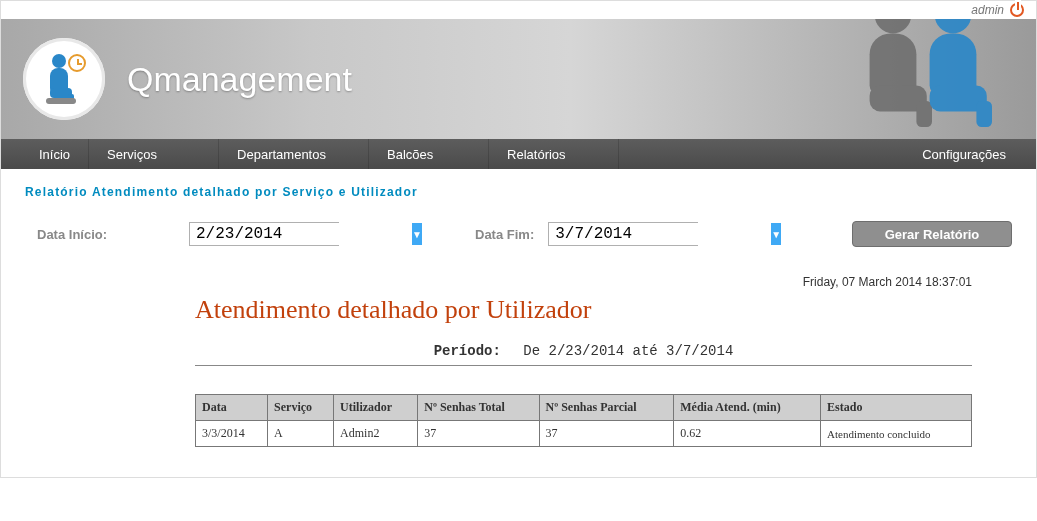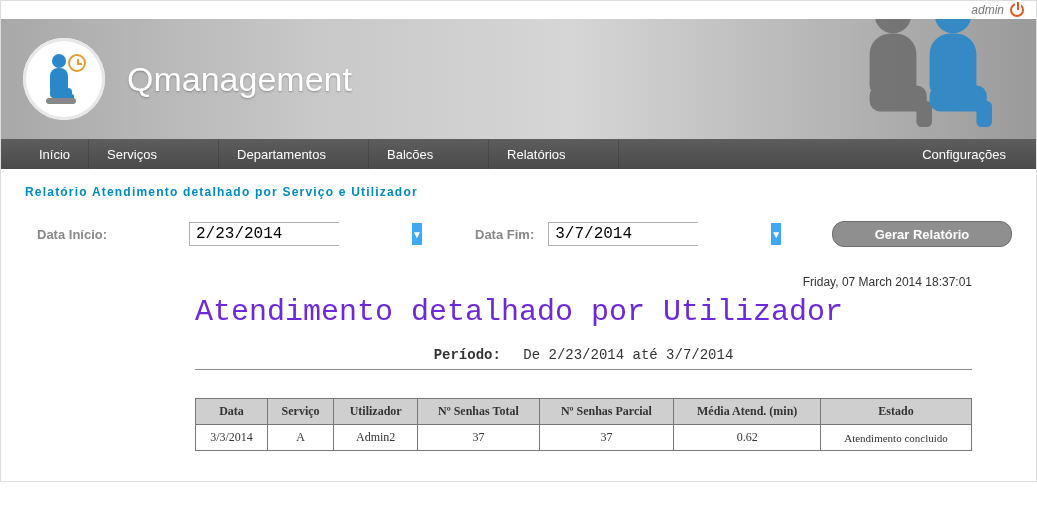--- a/index.html
+++ b/index.html
@@ -167,42 +167,42 @@
     color: #fff; font-size: 10px; cursor: pointer;
   }
   .date-btn::before { content: '▼'; }
 
   .gen-btn {
     margin-left: auto;
     background: #8f8f8f;
     color: #fff;
     border: 1px solid #6e6e6e;
     height: 26px;
-    width: 180px;
+    width: 160px;
     font-size: 13px; font-weight: bold;
     cursor: pointer;
-    border-radius: 12px;
+    border-radius: 4px;
   }
 
   .report { margin-left: 170px; margin-right: 40px; }
   .timestamp { text-align: right; font-size: 12px; margin-bottom: 6px; }
-  .report-heading { font-size: 30px; font-weight: normal; margin: 3px 0 18px 0; font-family: Liberation Mono, monospace; color: #6d28d9; }
+  .report-heading { font-size: 26px; font-weight: normal; margin: 3px 0 18px 0; font-family: Liberation Serif, serif; color: #c2410c; }
   .period-row { text-align: center; font-size: 14px; padding-bottom: 6px; border-bottom: 1px solid #888; margin-bottom: 28px; font-family: Liberation Mono, monospace; }
   .period-row b { margin-right: 14px; }
 
   table.data {
     border-collapse: collapse;
     width: 100%;
     font-size: 12px;
     font-family: "Times New Roman", Times, serif;
   }
   table.data th, table.data td {
     border: 1px solid #777;
     padding: 5px 6px;
-    text-align: center;
+    text-align: left;
   }
   table.data th {
     background: #cfcfcf;
     font-weight: bold;
   }
   table.data td.estado { font-size: 11px; }
 </style>
 </head>
 <body>
 

